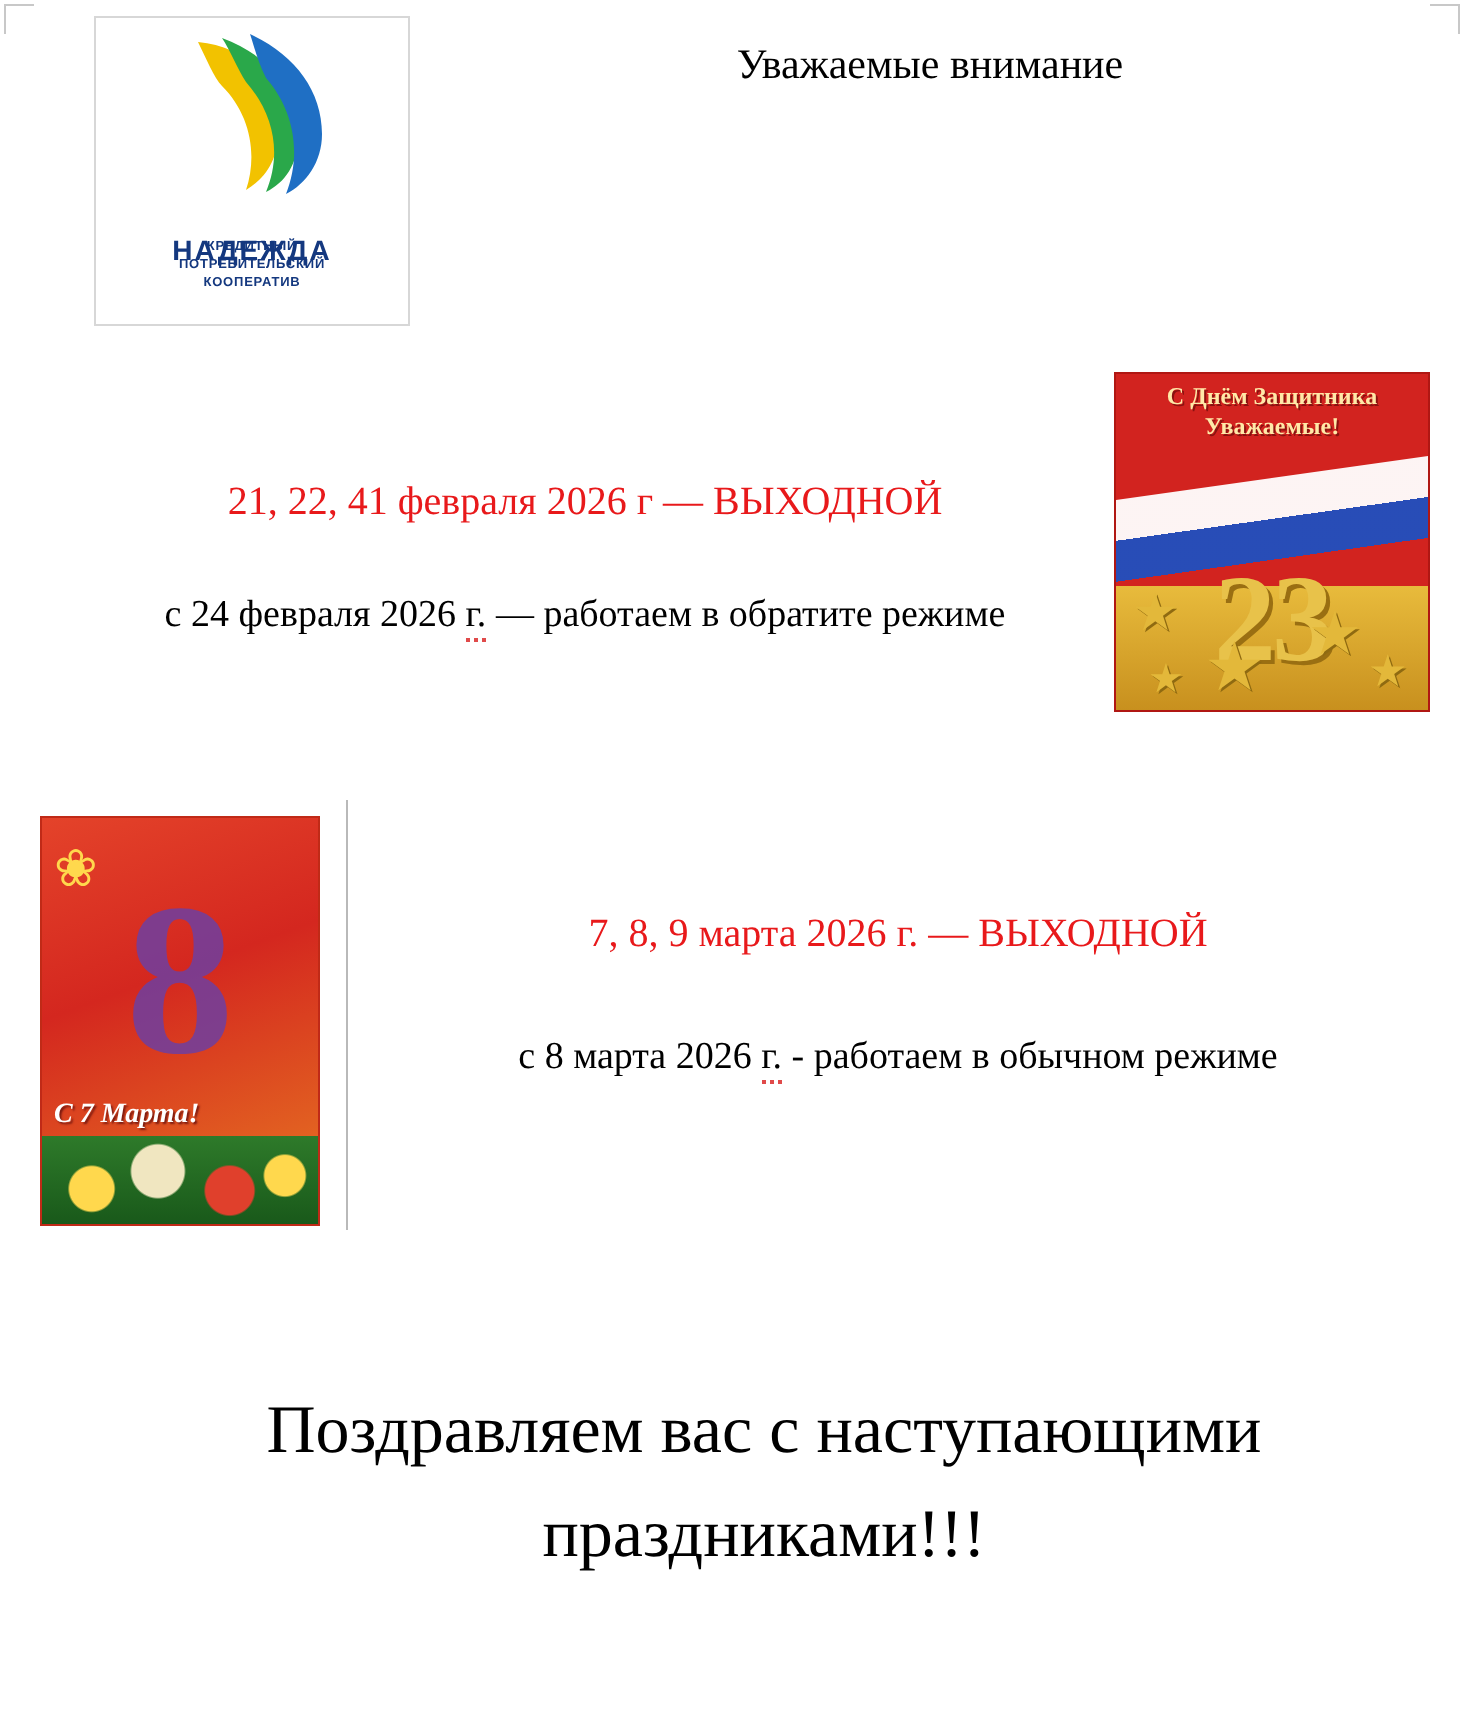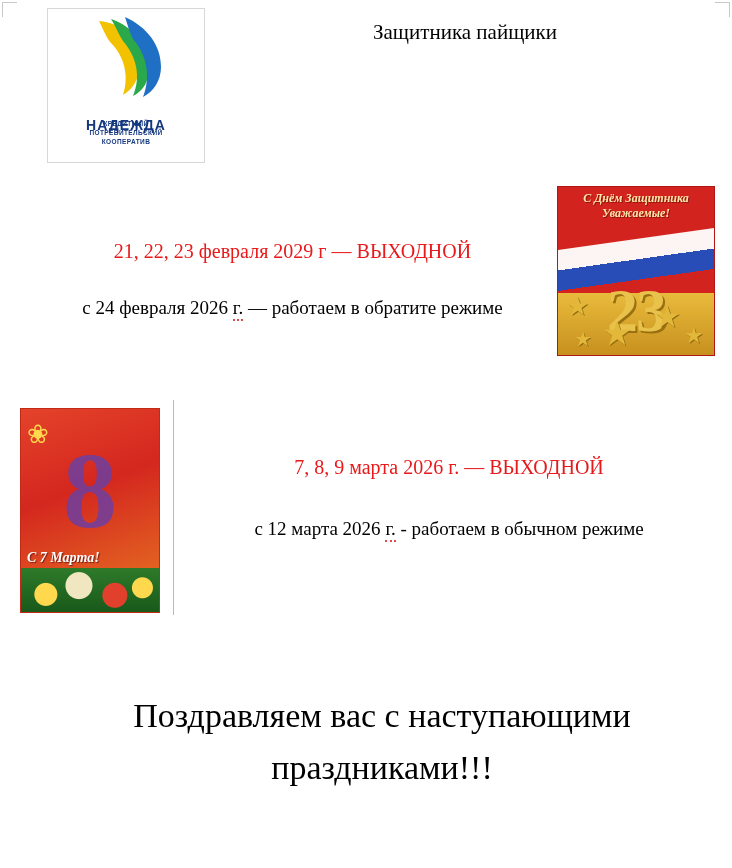--- a/index.html
+++ b/index.html
@@ -149,21 +149,20 @@
     color: #e8c24a;
     text-shadow: 2px 2px 0 #9a6f12;
     letter-spacing: -2px;
     margin-top: 44px;
   }
   .feb-txt {
     position: absolute;
     left: 0; top: 4px; width: 100%;
     text-align: center;
     font-family: "Liberation Serif", serif;
-    font-style: italic;
     font-weight: bold;
     font-size: 12px;
     line-height: 15px;
     color: #ffe9a8;
     text-shadow: 1px 1px 0 #8a1210;
   }
   .star {
     position: absolute;
     color: #e3b83a;
     font-size: 26px;
@@ -272,25 +271,25 @@
     <path d="M36 0 C58 10, 72 28, 72 50 C72 64, 64 75, 54 80 C62 60, 58 38, 44 22 C40 14, 38 6, 36 0 Z" fill="#1f6fc4"></path>
   </svg>
   <div class="logo-title">НАДЕЖДА</div>
   <div class="logo-sub">
     <div>КРЕДИТНЫЙ</div>
     <div>ПОТРЕБИТЕЛЬСКИЙ</div>
     <div>КООПЕРАТИВ</div>
   </div>
 </div>
 
-<div class="head1">Защитника пайщики</div>
+<div class="head1">Уважаемые внимание</div>
 <div class="head2">
 </div>
 
-<div class="line-red-1">21, 22, 23 февраля 2029 г — ВЫХОДНОЙ</div>
+<div class="line-red-1">21, 22, 41 февраля 2026 г — ВЫХОДНОЙ</div>
 <div class="line-black-1">
   <span>с 24 февраля 2026 </span><span class="spell">г.</span><span> — работаем в обратите режиме</span>
 </div>
 
 <div class="card-feb">
   <div class="feb-stripes"></div>
   <div class="feb-bottom"></div>
   <div class="feb-txt">
     <div>С Днём Защитника</div>
     <div>Уважаемые!</div>
@@ -306,19 +305,19 @@
 <div class="card-mar">
   <div class="mar-8">8</div>
   <div class="mar-leaf">❀</div>
   <div class="mar-flowers"></div>
   <div class="mar-txt">С 7 Марта!</div>
 </div>
 <div class="vline"></div>
 
 <div class="line-red-2">7, 8, 9 марта 2026 г. — ВЫХОДНОЙ</div>
 <div class="line-black-2">
-  <span>с 12 марта 2026 </span><span class="spell">г.</span><span> - работаем в обычном режиме</span>
+  <span>с 8 марта 2026 </span><span class="spell">г.</span><span> - работаем в обычном режиме</span>
 </div>
 
 <div class="congrats">
   <div>Поздравляем вас с наступающими</div>
   <div>праздниками!!!</div>
 </div>
 
 </body></html>

